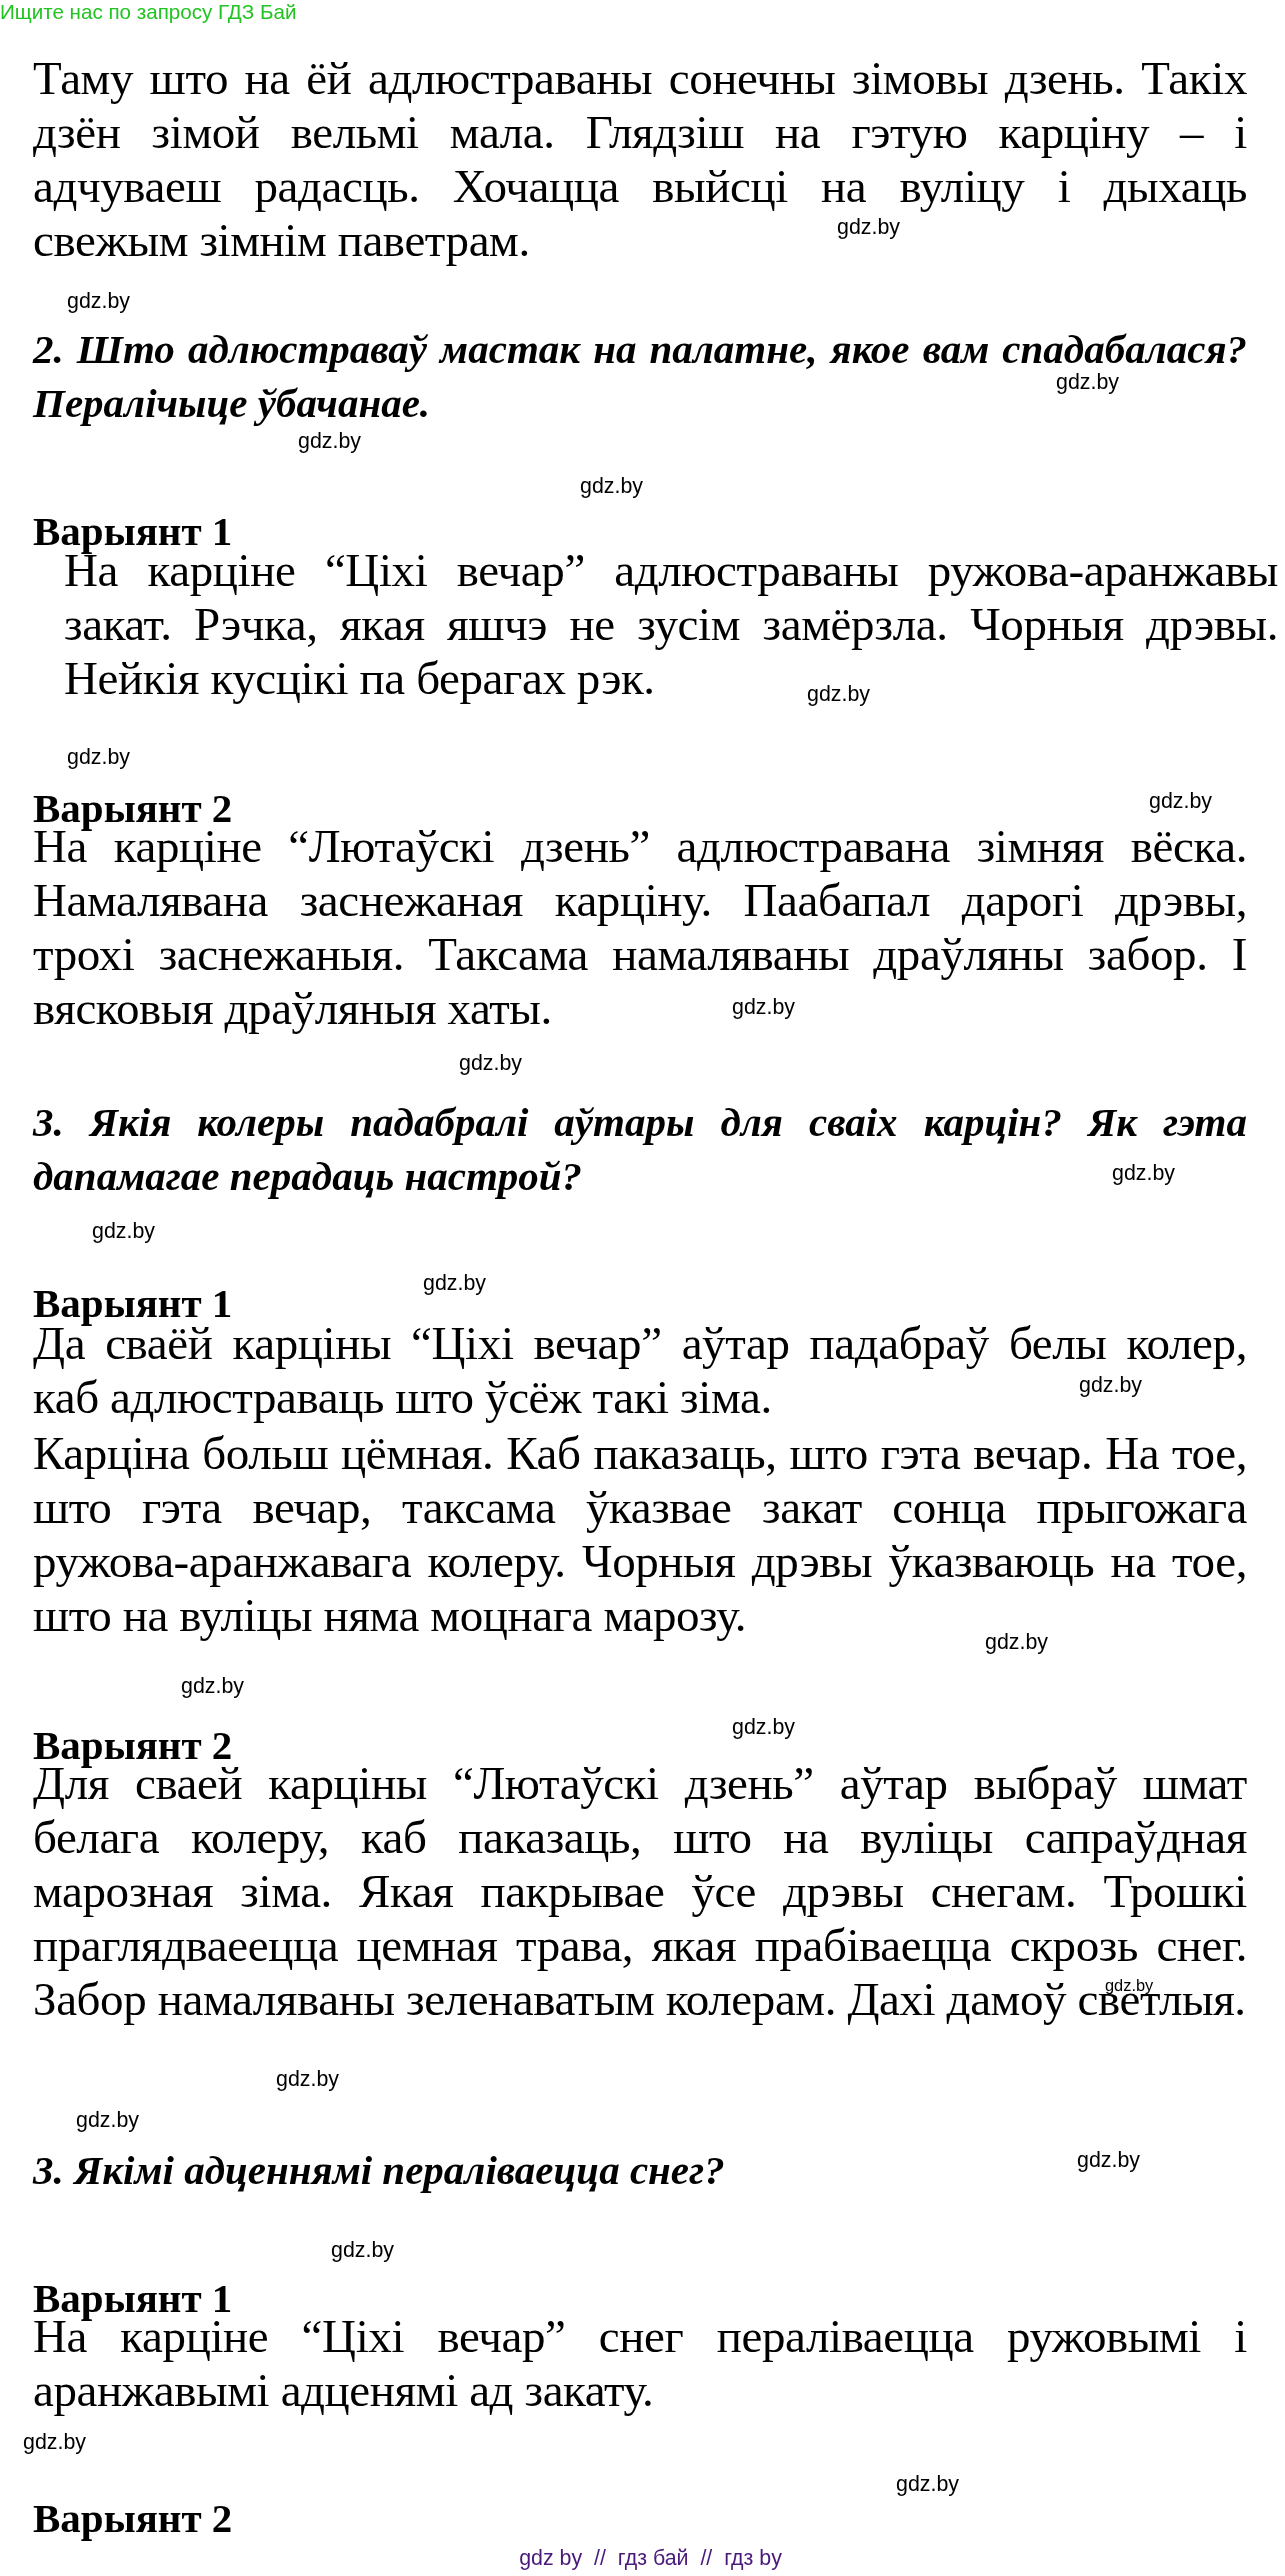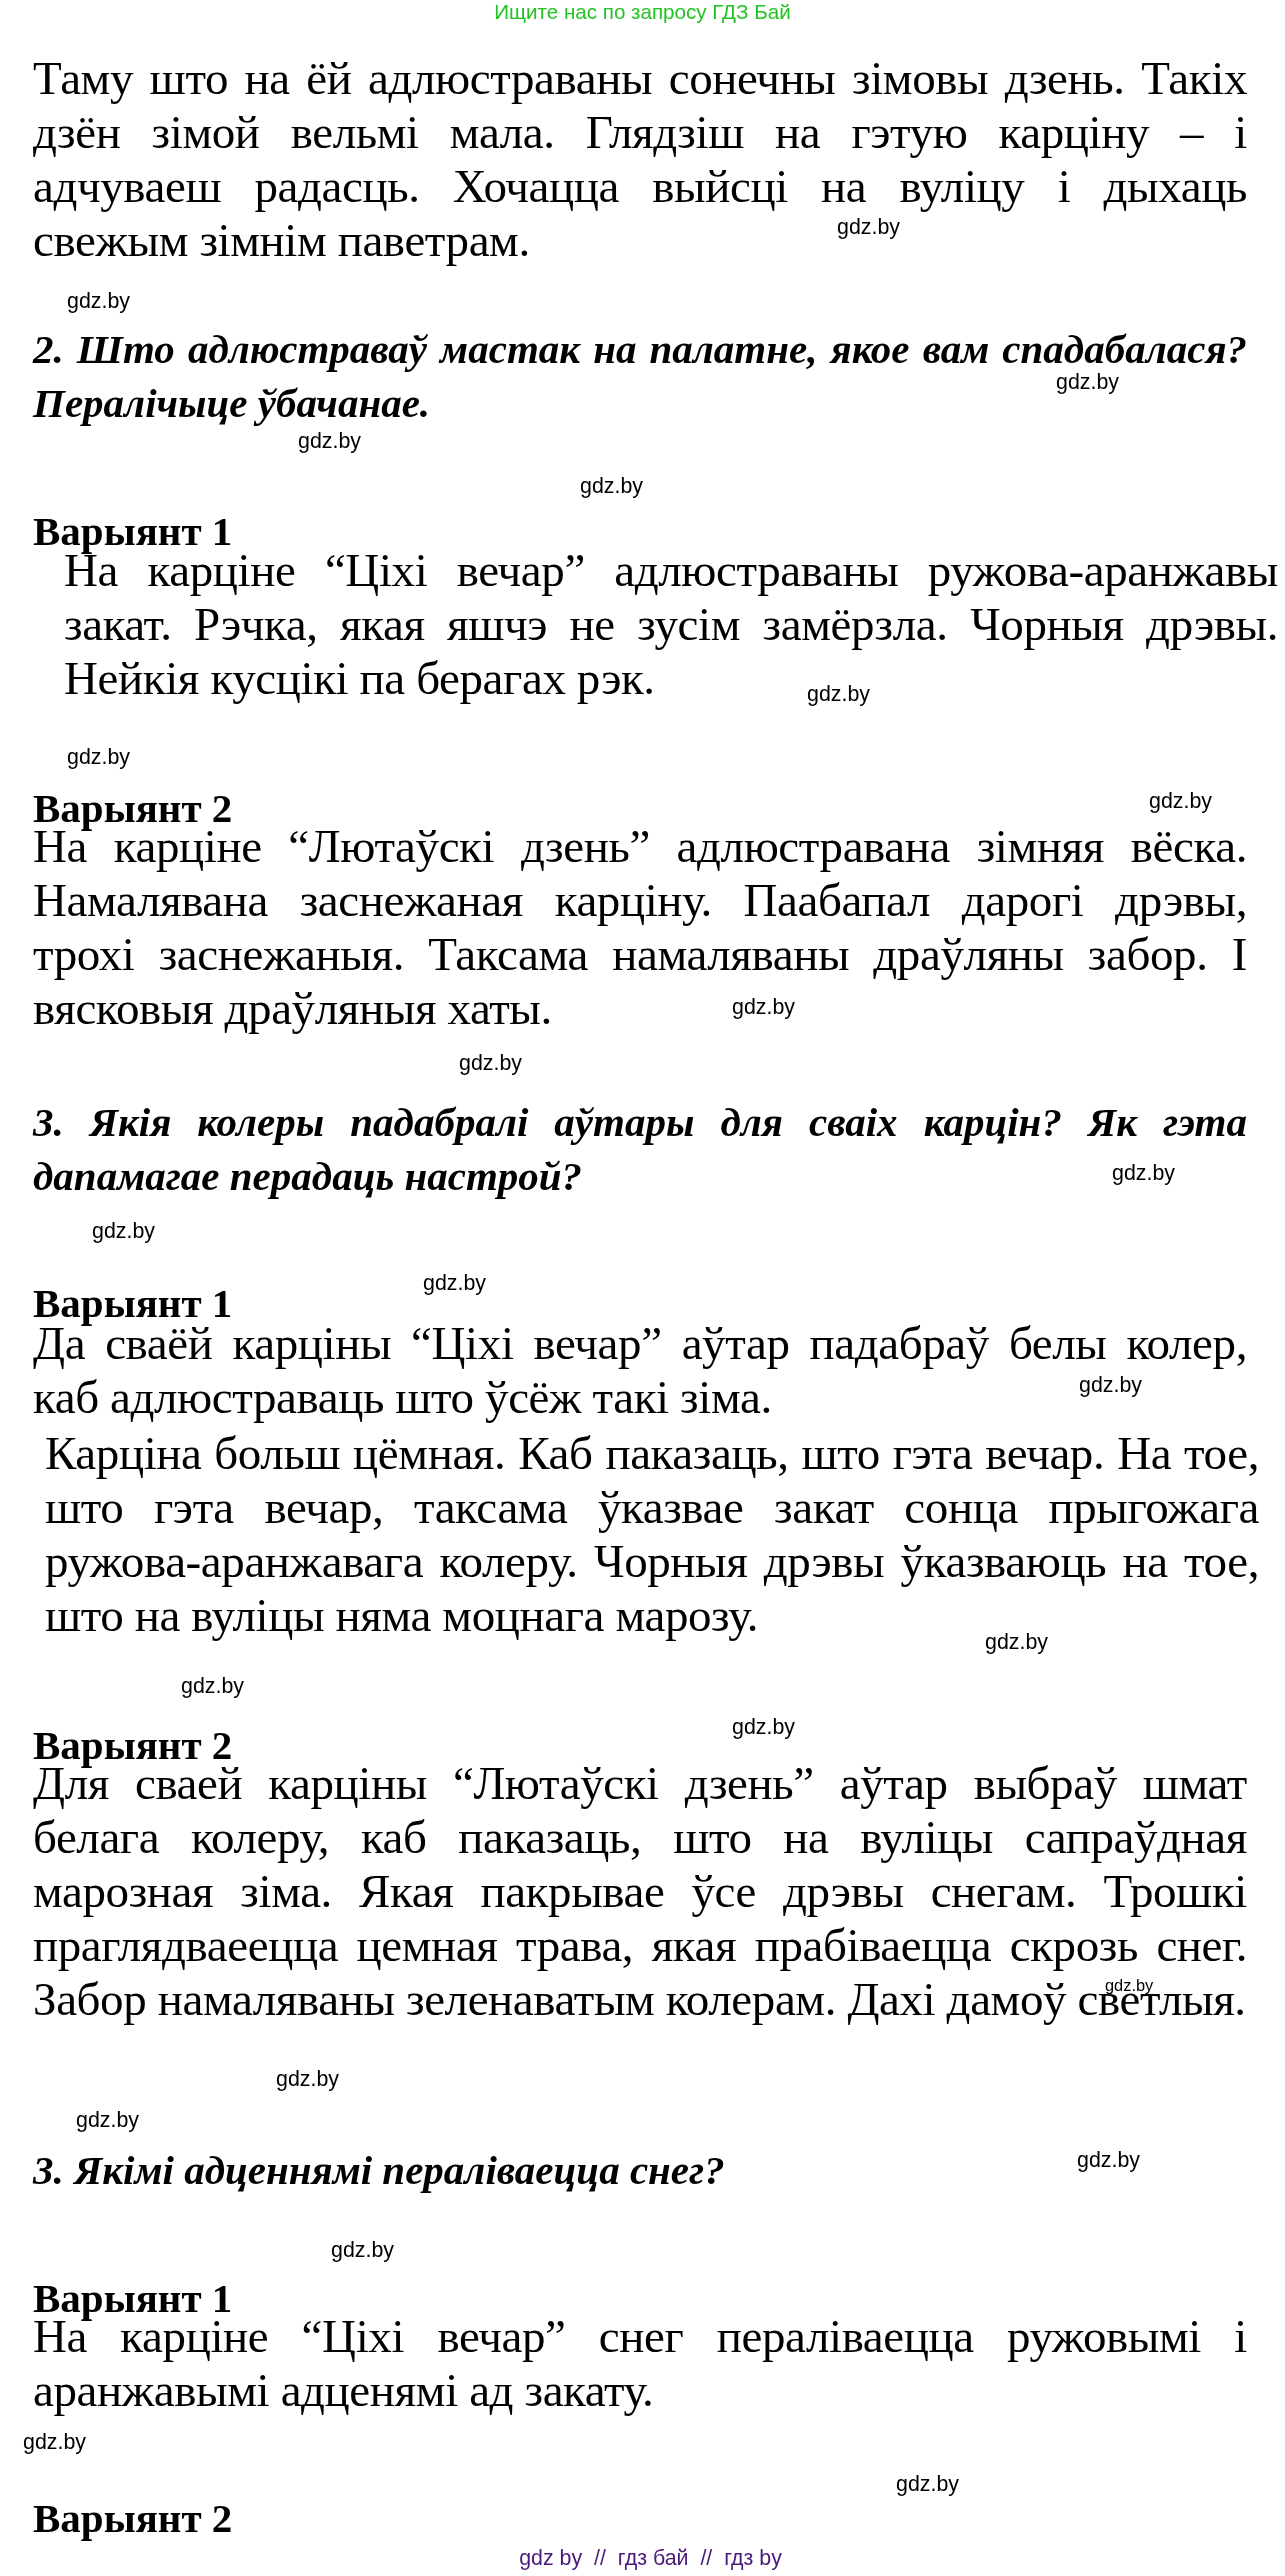--- a/index.html
+++ b/index.html
@@ -6,21 +6,21 @@
     body {
       width: 1285px;
       height: 2576px;
       position: relative;
       overflow: hidden;
       font-family: "Liberation Serif", "DejaVu Serif", serif;
       color: #000000;
     }
     .banner {
       position: absolute; top: 0; left: 0; width: 1285px; height: 25px;
-      text-align: center;
+      text-align: left;
       font-family: "Liberation Sans", "DejaVu Sans", sans-serif;
       font-size: 20.6px; line-height: 23px; color: #22c322;
     }
     .footer {
       position: absolute; top: 2545px; left: 0; width: 1285px;
       text-align: center;
       font-family: "Liberation Sans", "DejaVu Sans", sans-serif;
       font-size: 21.4px; line-height: 26px; color: #4a1a7a;
       white-space: pre;
       padding-left: 8px;
@@ -56,21 +56,21 @@
 
 <div class="question" style="top:322px;font-style:italic;">2. Што адлюстраваў мастак на палатне, якое вам спадабалася? Пералічыце ўбачанае.</div>
 <div class="variant" style="top:488px;">Варыянт 1</div>
 <div class="para" style="top:543px;margin-left:31px;">На карціне “Ціхі вечар” адлюстраваны ружова-аранжавы закат. Рэчка, якая яшчэ не зусім замёрзла. Чорныя дрэвы. Нейкія кусцікі па берагах рэк.</div>
 <div class="variant" style="top:765px;">Варыянт 2</div>
 <div class="para" style="top:819px;">На карціне “Лютаўскі дзень” адлюстравана зімняя вёска. Намалявана заснежаная карціну. Паабапал дарогі  дрэвы, трохі заснежаныя. Таксама намаляваны драўляны забор. І вясковыя драўляныя хаты.</div>
 
 <div class="question" style="top:1095px;"> 3. Якія колеры падабралі аўтары для сваіх карцін? Як гэта дапамагае перадаць настрой?</div>
 <div class="variant" style="top:1260px;">Варыянт 1</div>
 <div class="para" style="top:1316px;">Да сваёй карціны “Ціхі вечар” аўтар падабраў белы колер, каб адлюстраваць што ўсёж такі зіма.</div>
-<div class="para" style="top:1426px;margin-left:12px;"> Карціна больш цёмная. Каб паказаць, што гэта вечар. На тое, што гэта вечар, таксама ўказвае закат сонца прыгожага ружова-аранжавага колеру. Чорныя дрэвы ўказваюць на тое, што на вуліцы няма моцнага марозу.</div>
+<div class="para" style="top:1426px;"> Карціна больш цёмная. Каб паказаць, што гэта вечар. На тое, што гэта вечар, таксама ўказвае закат сонца прыгожага ружова-аранжавага колеру. Чорныя дрэвы ўказваюць на тое, што на вуліцы няма моцнага марозу.</div>
 <div class="variant" style="top:1702px;">Варыянт 2</div>
 <div class="para" style="top:1756px;">Для сваей карціны “Лютаўскі дзень” аўтар выбраў шмат белага колеру, каб паказаць, што на вуліцы сапраўдная марозная зіма. Якая пакрывае ўсе дрэвы снегам. Трошкі праглядваеецца цемная трава, якая прабіваецца скрозь снег. Забор намаляваны зеленаватым колерам. Дахі дамоў светлыя.</div>
 
 <div class="question" style="top:2143px;">3. Якімі адценнямі пераліваецца снег?</div>
 <div class="variant" style="top:2255px;">Варыянт 1</div>
 <div class="para" style="top:2309px;">На карціне “Ціхі вечар” снег пераліваецца ружовымі і аранжавымі  адценямі ад закату.</div>
 <div class="variant" style="top:2475px;">Варыянт 2</div>
 
 <div class="wm" style="left:837px; top:215px;">gdz.by</div>
 <div class="wm" style="left:67px; top:289px;">gdz.by</div>

